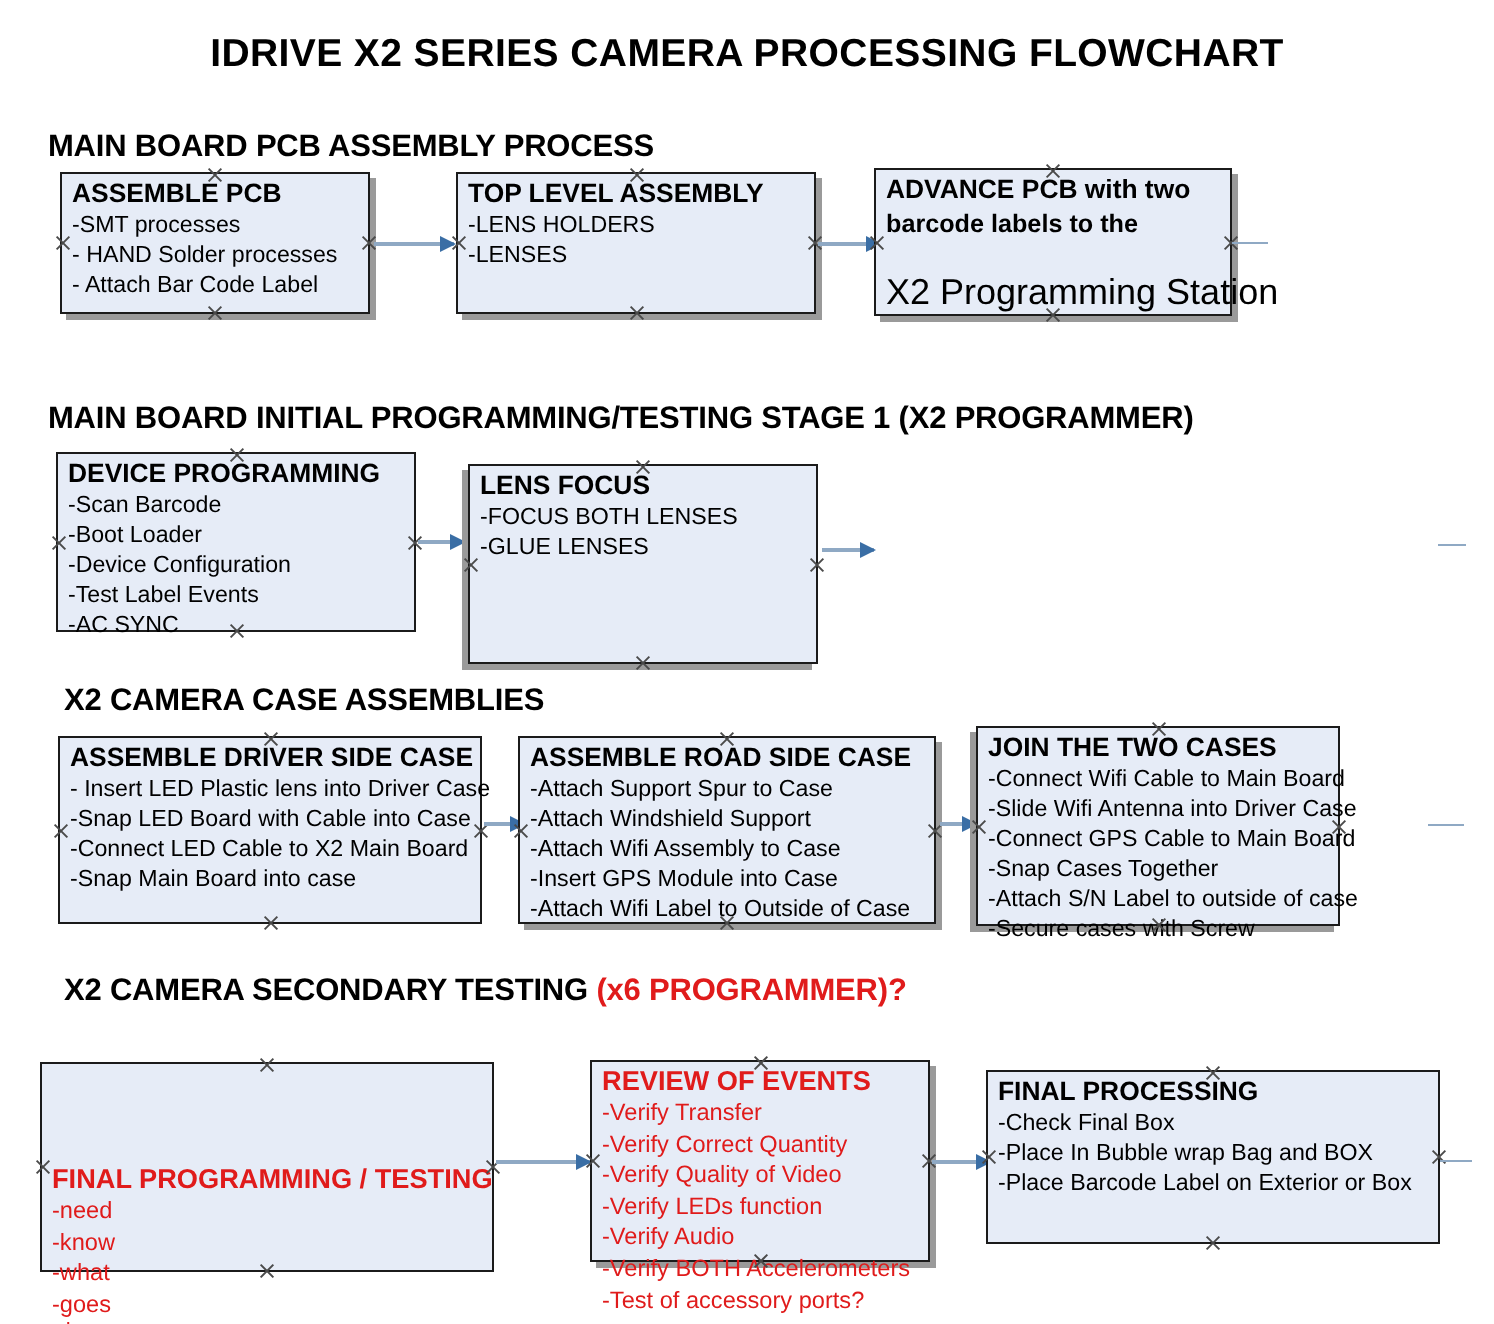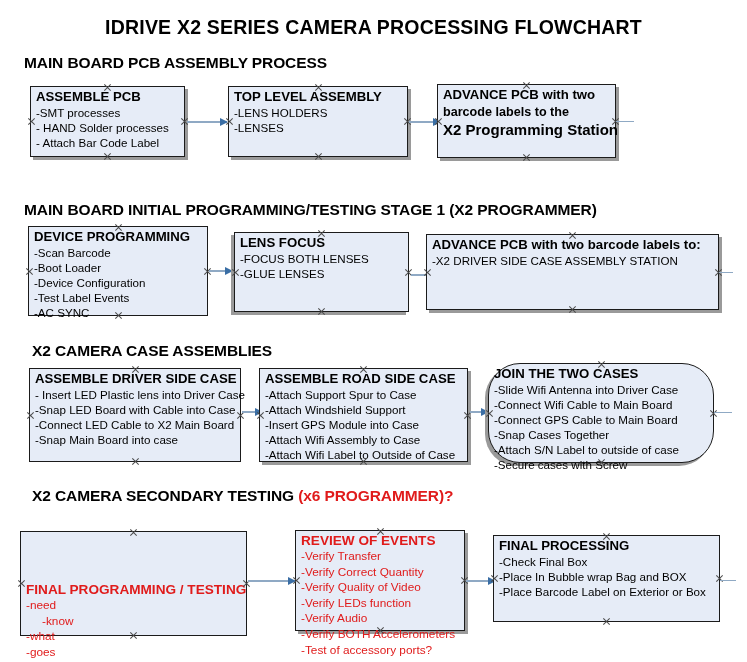--- a/index.html
+++ b/index.html
@@ -115,21 +115,21 @@
     background: #8fa9c4;
   }
 </style>
 </head>
 <body>
 
 <div id="canvas">
 
   <div class="doc-title">IDRIVE X2  SERIES CAMERA PROCESSING FLOWCHART</div>
 
-  <div class="section-header" style="left:24px; top:54px;">
+  <div class="section-header" style="left:24px; top:65px;">
     <span>MAIN BOARD PCB ASSEMBLY PROCESS</span>
   </div>
 
   <div class="pbox shadow-r" style="left:30px; top:86px; width:155px; height:71px;">
     <div class="pbox-body">
       <div class="pbox-title">ASSEMBLE PCB</div>
       <div class="pbox-line">-SMT processes</div>
       <div class="pbox-line">- HAND Solder processes</div>
       <div class="pbox-line">- Attach Bar Code Label</div>
     </div>
@@ -152,21 +152,21 @@
     <span class="handle" style="left:0; top:50%;"></span>
     <span class="handle" style="left:100%; top:50%;"></span>
   </div>
 
   <div class="arrow" style="left:409px; top:121px; width:31px;"></div>
 
   <div class="pbox shadow-r" style="left:437px; top:84px; width:179px; height:74px;">
     <div class="pbox-body bold">
       <div class="pbox-title">ADVANCE PCB with two</div>
       <div class="pbox-line" style="font-weight:bold;font-size:12.6px;line-height:18px;">barcode labels to the</div>
-      <div class="pbox-line" style="font-weight:bold;font-size:15px;line-height:18px;"> X2 Programming Station</div>
+      <div class="pbox-line" style="font-weight:normal;font-size:18px;line-height:18px;margin-top:16px;"> X2 Programming Station</div>
     </div>
     <span class="handle" style="left:50%; top:0;"></span>
     <span class="handle" style="left:50%; top:100%;"></span>
     <span class="handle" style="left:0; top:50%;"></span>
     <span class="handle" style="left:100%; top:50%;"></span>
   </div>
 
   <div class="section-header" style="left:24px; top:201px;">
     <span>MAIN BOARD INITIAL PROGRAMMING/TESTING STAGE 1 (X2 PROGRAMMER)</span>
   </div>
@@ -181,44 +181,34 @@
       <div class="pbox-line">-AC SYNC</div>
     </div>
     <span class="handle" style="left:50%; top:0;"></span>
     <span class="handle" style="left:50%; top:100%;"></span>
     <span class="handle" style="left:0; top:50%;"></span>
     <span class="handle" style="left:100%; top:50%;"></span>
   </div>
 
   <div class="arrow" style="left:209px; top:270px; width:23px;"></div>
 
-  <div class="pbox shadowed" style="left:234px; top:232px; width:175px; height:80px;">
+  <div class="pbox shadowed" style="left:234px; top:232px; width:175px; height:100px;">
     <div class="pbox-body">
       <div class="pbox-title">LENS FOCUS</div>
       <div class="pbox-line">-FOCUS BOTH LENSES</div>
       <div class="pbox-line">-GLUE LENSES</div>
     </div>
     <span class="handle" style="left:50%; top:0;"></span>
     <span class="handle" style="left:50%; top:100%;"></span>
     <span class="handle" style="left:0; top:50%;"></span>
     <span class="handle" style="left:100%; top:50%;"></span>
   </div>
 
   <div class="arrow" style="left:411px; top:274px; width:26px;"></div>
 
-  <div class="pbox shadow-r" style="left:426px; top:234px; width:293px; height:76px;">
-    <div class="pbox-body">
-      <div class="pbox-title">ADVANCE PCB with two barcode labels to:</div>
-      <div class="pbox-line">-X2 DRIVER  SIDE  CASE  ASSEMBLY STATION</div>
-    </div>
-    <span class="handle" style="left:50%; top:0;"></span>
-    <span class="handle" style="left:50%; top:100%;"></span>
-    <span class="handle" style="left:0; top:50%;"></span>
-    <span class="handle" style="left:100%; top:50%;"></span>
-  </div>
 
   <div class="section-header" style="left:32px; top:342px;">
     <span>X2 CAMERA CASE ASSEMBLIES</span>
   </div>
 
   <div class="pbox" style="left:29px; top:368px; width:212px; height:94px;">
     <div class="pbox-body">
       <div class="pbox-title">ASSEMBLE DRIVER SIDE CASE</div>
       <div class="pbox-line"> - Insert LED Plastic lens into Driver Case</div>
       <div class="pbox-line">-Snap LED Board with Cable into Case</div>
@@ -231,57 +221,57 @@
     <span class="handle" style="left:100%; top:50%;"></span>
   </div>
 
   <div class="arrow" style="left:242px; top:411px; width:20px;"></div>
 
   <div class="pbox shadow-r" style="left:259px; top:368px; width:209px; height:94px;">
     <div class="pbox-body">
       <div class="pbox-title">ASSEMBLE ROAD SIDE CASE</div>
       <div class="pbox-line">-Attach Support Spur to Case</div>
       <div class="pbox-line">-Attach Windshield Support</div>
+      <div class="pbox-line">-Attach Wifi Assembly to Case</div>
       <div class="pbox-line">-Insert GPS Module into Case</div>
-      <div class="pbox-line">-Attach Wifi Assembly to Case</div>
       <div class="pbox-line">-Attach Wifi Label to Outside of Case</div>
     </div>
     <span class="handle" style="left:50%; top:0;"></span>
     <span class="handle" style="left:50%; top:100%;"></span>
     <span class="handle" style="left:0; top:50%;"></span>
     <span class="handle" style="left:100%; top:50%;"></span>
   </div>
 
   <div class="arrow" style="left:470px; top:411px; width:18px;"></div>
 
-  <div class="pbox shadowed" style="left:488px; top:363px; width:226px; height:100px;border-radius:32px;">
+  <div class="pbox shadowed" style="left:488px; top:363px; width:182px; height:100px;">
     <div class="pbox-body">
       <div class="pbox-title">JOIN THE TWO CASES</div>
+      <div class="pbox-line">-Connect Wifi Cable to Main Board</div>
       <div class="pbox-line">-Slide Wifi Antenna into Driver Case</div>
-      <div class="pbox-line">-Connect Wifi Cable to Main Board</div>
       <div class="pbox-line">-Connect GPS Cable to Main Board</div>
       <div class="pbox-line">-Snap Cases Together</div>
       <div class="pbox-line">-Attach S/N Label to outside of case</div>
       <div class="pbox-line">-Secure cases with Screw</div>
     </div>
     <span class="handle" style="left:50%; top:0;"></span>
     <span class="handle" style="left:50%; top:100%;"></span>
     <span class="handle" style="left:0; top:50%;"></span>
     <span class="handle" style="left:100%; top:50%;"></span>
   </div>
 
   <div class="section-header" style="left:32px; top:487px;">
     <span>X2 CAMERA SECONDARY TESTING </span><span class="accent">(x6 PROGRAMMER)?</span>
   </div>
 
   <div class="pbox" style="left:20px; top:531px; width:227px; height:105px;">
     <div class="pbox-body">
       <div class="pbox-title" style="color:#e01b1b;font-size:13.6px;margin-top:48px;">FINAL PROGRAMMING / TESTING</div>
       <div class="pbox-line" style="color:#e01b1b;font-size:11.8px;line-height:15.6px;">-need</div>
-      <div class="pbox-line" style="color:#e01b1b;font-size:11.8px;line-height:15.6px;margin-left:16px;">-know</div>
+      <div class="pbox-line" style="color:#e01b1b;font-size:11.8px;line-height:15.6px;">-know</div>
       <div class="pbox-line" style="color:#e01b1b;font-size:11.8px;line-height:15.6px;">-what</div>
       <div class="pbox-line" style="color:#e01b1b;font-size:11.8px;line-height:15.6px;">-goes</div>
       <div class="pbox-line" style="color:#e01b1b;font-size:11px;line-height:15.6px;font-family:Liberation Mono, monospace;">-here</div>
     </div>
     <span class="handle" style="left:50%; top:0;"></span>
     <span class="handle" style="left:50%; top:100%;"></span>
     <span class="handle" style="left:0; top:50%;"></span>
     <span class="handle" style="left:100%; top:50%;"></span>
   </div>
 

